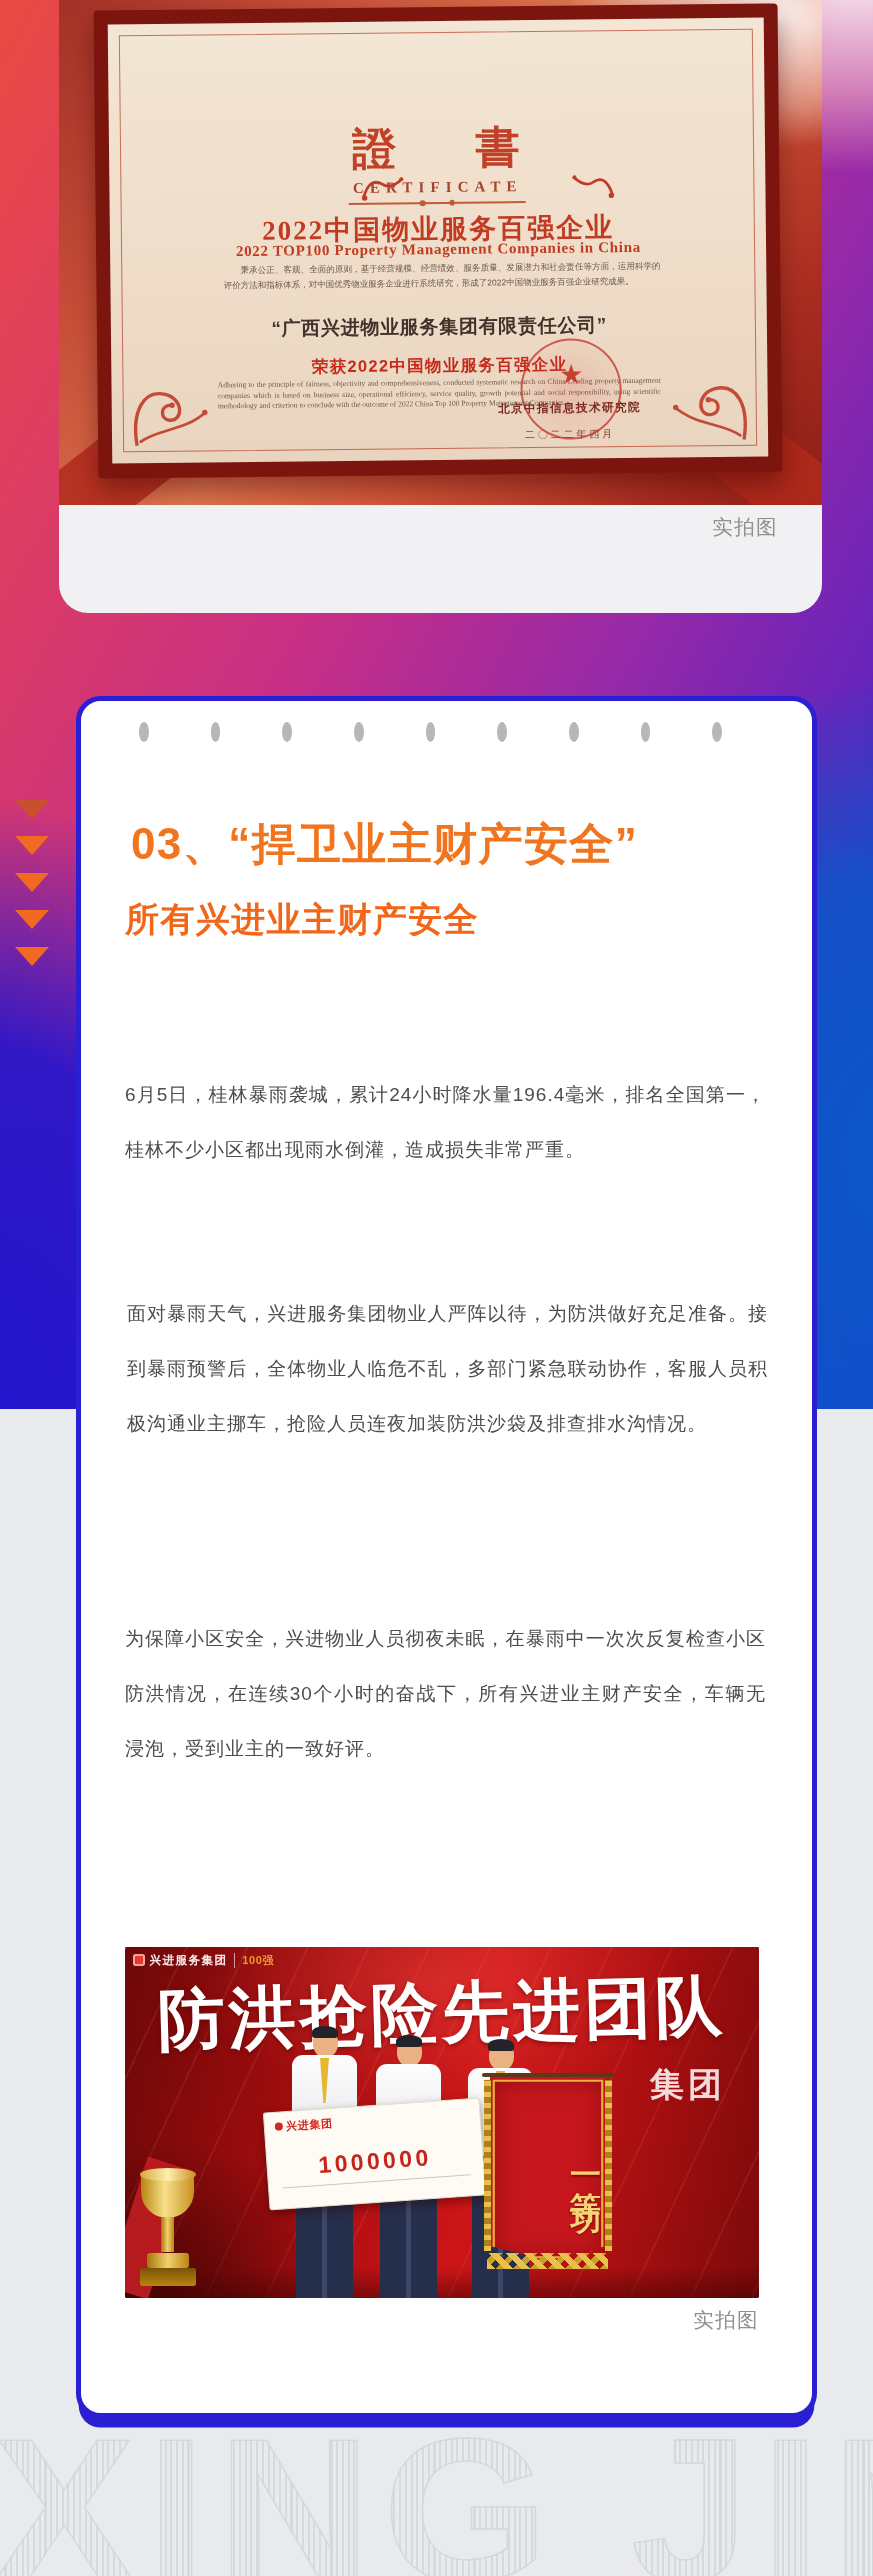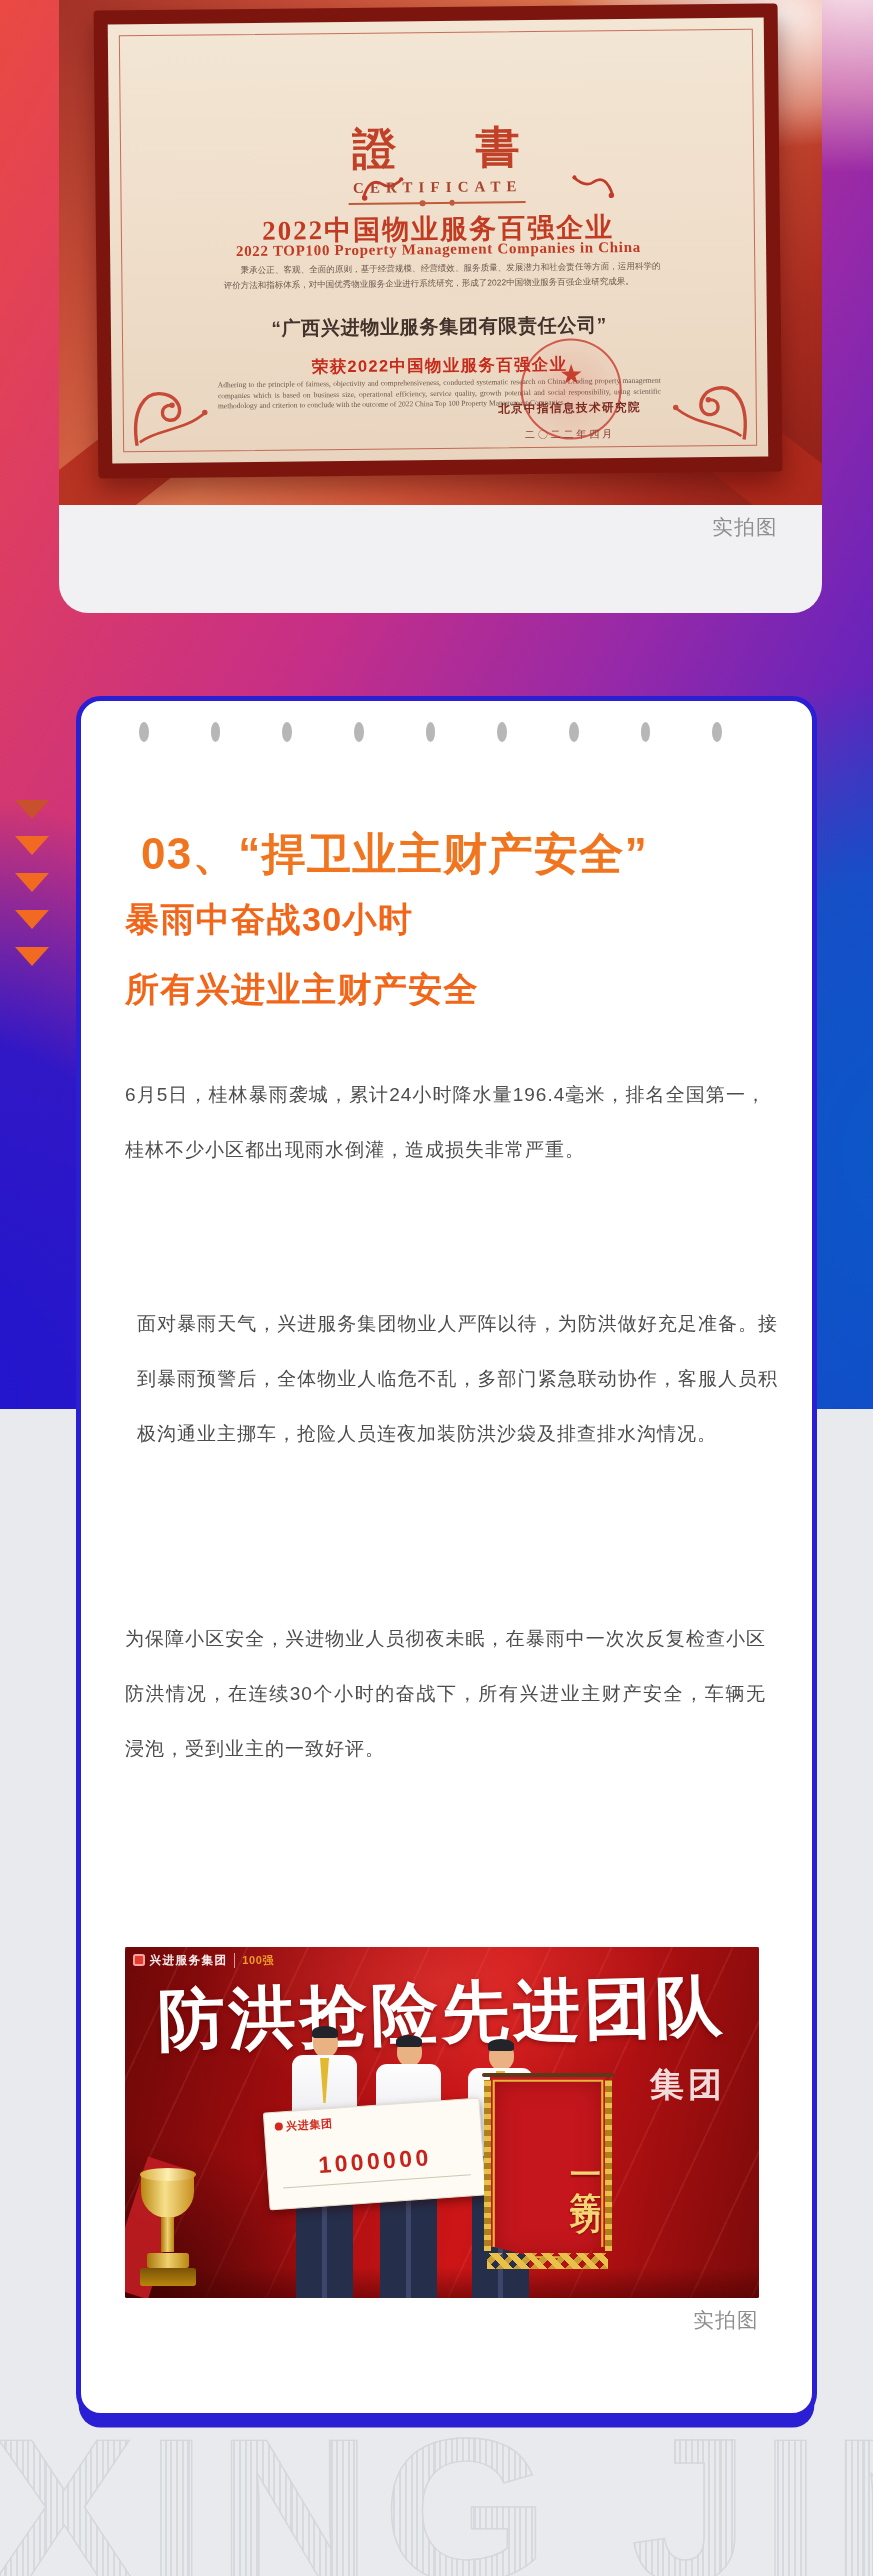--- a/index.html
+++ b/index.html
@@ -223,28 +223,27 @@
         <div class="dot"></div>
       <div class="dot"></div>
         <div class="dot"></div>
       <div class="dot"></div>
         <div class="dot"></div>
       <div class="dot"></div>
         <div class="dot"></div>
       <div class="dot"></div>
     </div>
 
-    <h2 class="article-heading" style="margin:16px;">03、“捍卫业主财产安全”</h2>
+    <h2 class="article-heading" style="margin:6px;">03、“捍卫业主财产安全”</h2>
     <div class="article-sub">
-      <div>暴雨中奋战30小时</div>
       <div>所有兴进业主财产安全</div>
     </div>
 
     <p class="article-p p1" style="margin:0;">6月5日，桂林暴雨袭城，累计24小时降水量196.4毫米，排名全国第一，桂林不少小区都出现雨水倒灌，造成损失非常严重。</p>
-    <p class="article-p p2" style="margin:12px;">面对暴雨天气，兴进服务集团物业人严阵以待，为防洪做好充足准备。接到暴雨预警后，全体物业人临危不乱，多部门紧急联动协作，客服人员积极沟通业主挪车，抢险人员连夜加装防洪沙袋及排查排水沟情况。</p>
+    <p class="article-p p2" style="margin:2px;">面对暴雨天气，兴进服务集团物业人严阵以待，为防洪做好充足准备。接到暴雨预警后，全体物业人临危不乱，多部门紧急联动协作，客服人员积极沟通业主挪车，抢险人员连夜加装防洪沙袋及排查排水沟情况。</p>
     <p class="article-p p3" style="margin:0;">为保障小区安全，兴进物业人员彻夜未眠，在暴雨中一次次反复检查小区防洪情况，在连续30个小时的奋战下，所有兴进业主财产安全，车辆无浸泡，受到业主的一致好评。</p>
 
     <div class="award-photo">
       <div class="photo-logo-row">
         <div class="logo-mark"></div>
         <div class="logo-text">兴进服务集团</div>
         <div class="logo-badge">100强</div>
       </div>
       <div class="banner-text">防洪抢险先进团队</div>
       <div class="ghost-text">集团</div>

